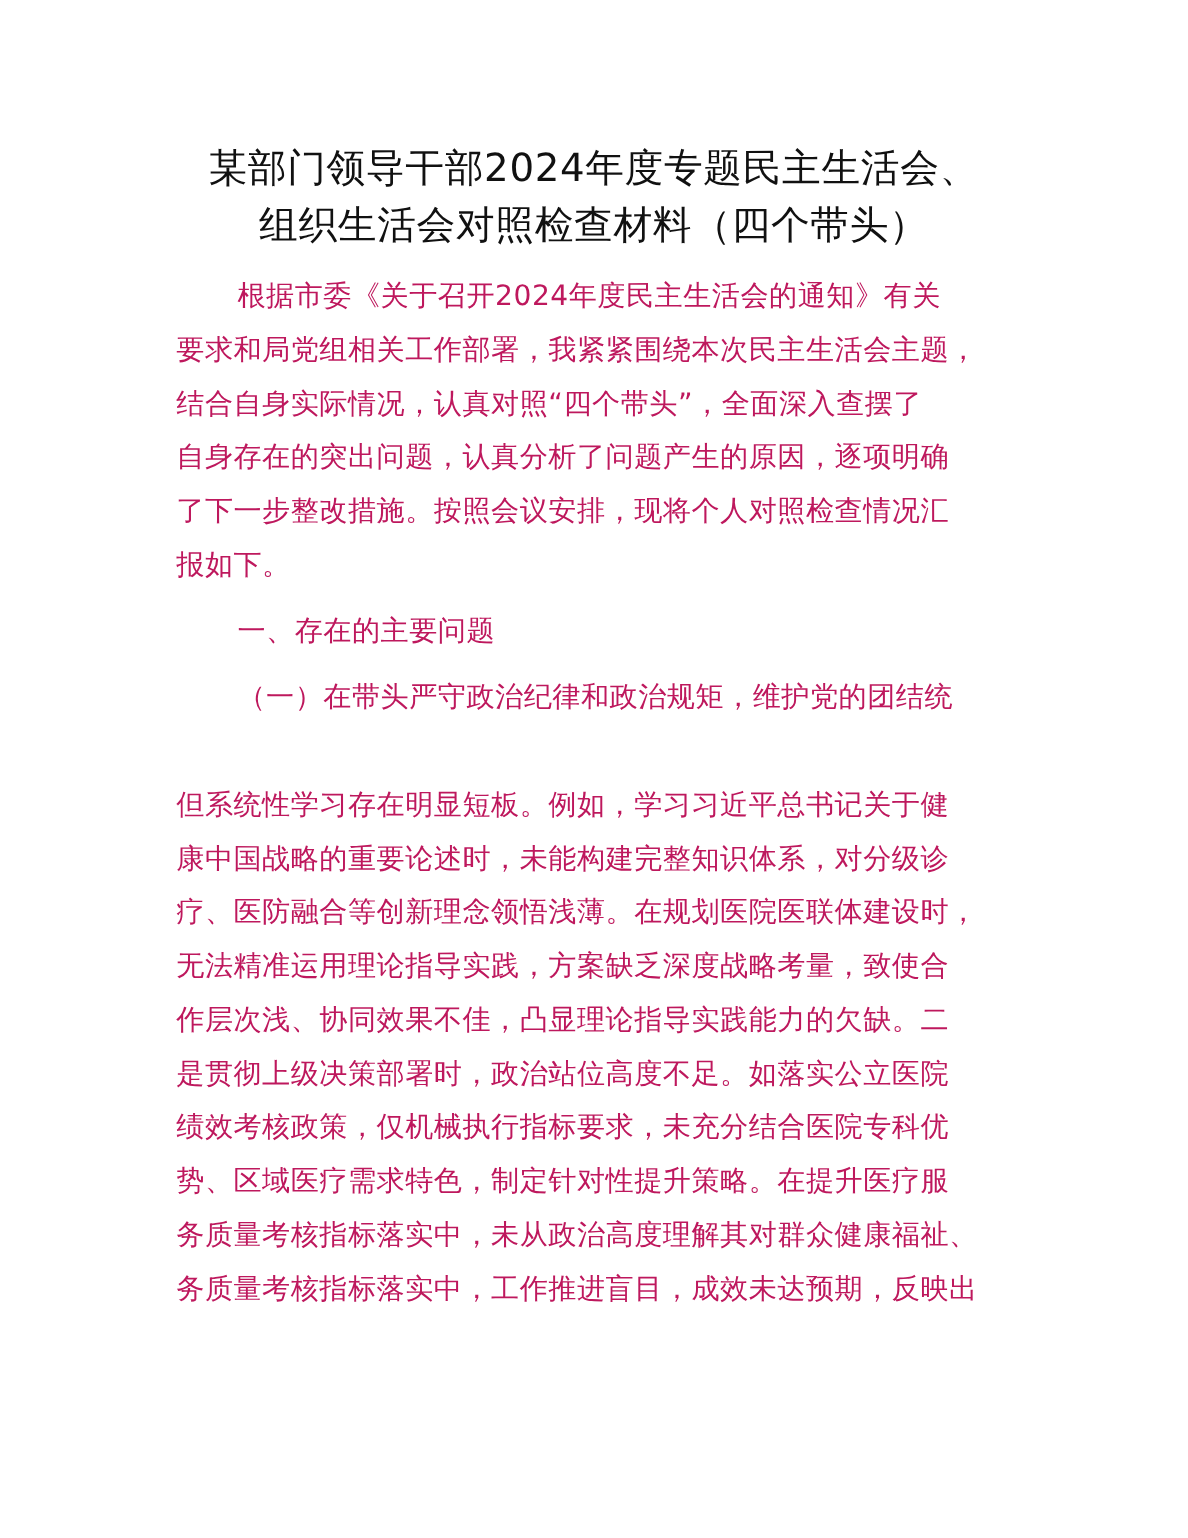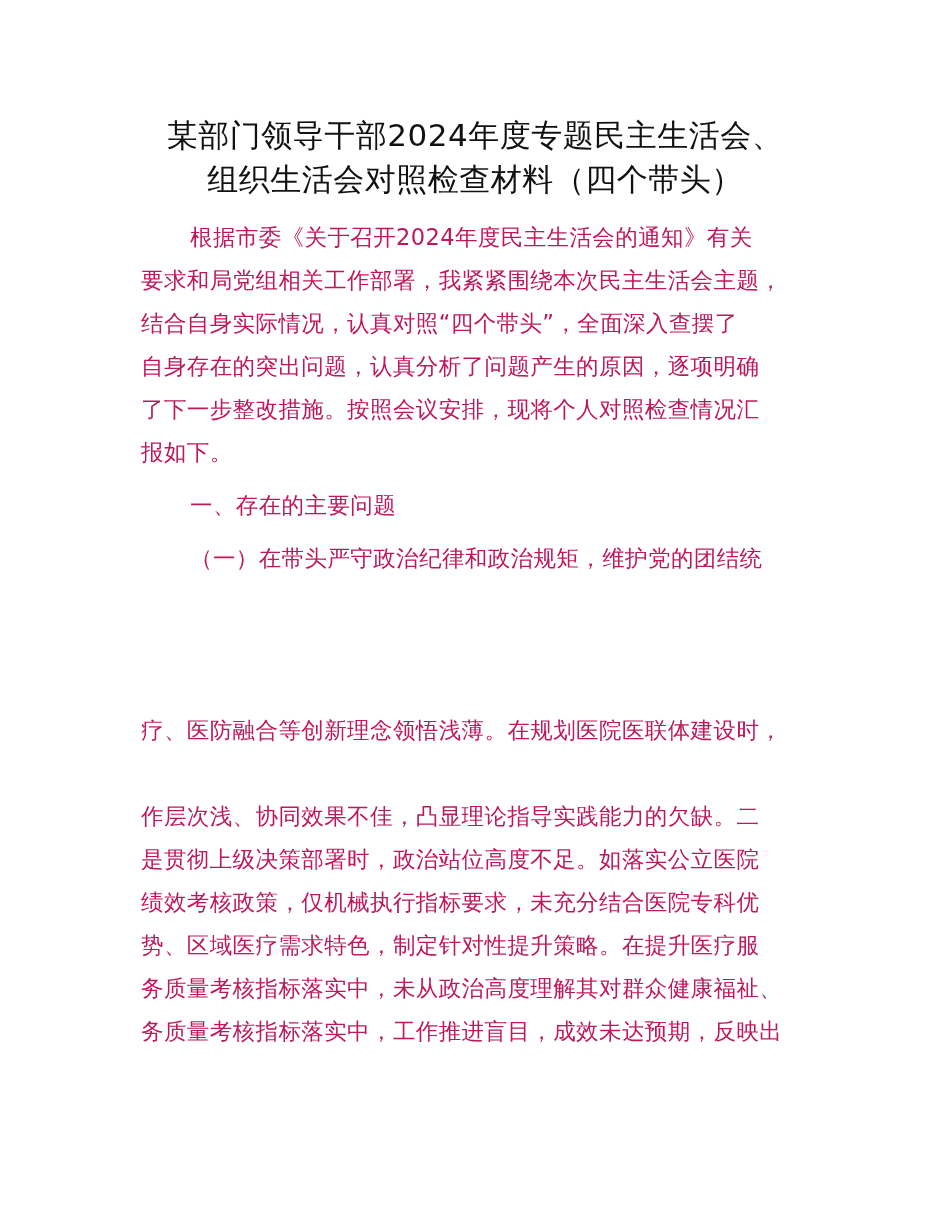--- a/index.html
+++ b/index.html
@@ -57,20 +57,23 @@
   <div class="line indent" style="top:222px">根据市委《关于召开2024年度民主生活会的通知》有关</div>
   <div class="line" style="top:265px">要求和局党组相关工作部署，我紧紧围绕本次民主生活会主题，</div>
   <div class="line" style="top:308px">结合自身实际情况，认真对照“四个带头”，全面深入查摆了</div>
   <div class="line" style="top:351px">自身存在的突出问题，认真分析了问题产生的原因，逐项明确</div>
   <div class="line" style="top:394px">了下一步整改措施。按照会议安排，现将个人对照检查情况汇</div>
   <div class="line" style="top:437px">报如下。</div>
 
   <div class="line indent" style="top:490px">一、存在的主要问题</div>
 
   <div class="line indent" style="top:543px">（一）在带头严守政治纪律和政治规矩，维护党的团结统</div>
+  <div class="line" style="top:629px">但系统性学习存在明显短板。例如，学习习近平总书记关于健</div>
+  <div class="line" style="top:672px">康中国战略的重要论述时，未能构建完整知识体系，对分级诊</div>
   <div class="line" style="top:715px">疗、医防融合等创新理念领悟浅薄。在规划医院医联体建设时，</div>
+  <div class="line" style="top:758px">无法精准运用理论指导实践，方案缺乏深度战略考量，致使合</div>
   <div class="line" style="top:801px">作层次浅、协同效果不佳，凸显理论指导实践能力的欠缺。二</div>
   <div class="line" style="top:844px">是贯彻上级决策部署时，政治站位高度不足。如落实公立医院</div>
   <div class="line" style="top:887px">绩效考核政策，仅机械执行指标要求，未充分结合医院专科优</div>
   <div class="line" style="top:930px">势、区域医疗需求特色，制定针对性提升策略。在提升医疗服</div>
   <div class="line" style="top:973px">务质量考核指标落实中，未从政治高度理解其对群众健康福祉、</div>
   <div class="line" style="top:1016px">务质量考核指标落实中，工作推进盲目，成效未达预期，反映出</div>
 </div>
 
 </body></html>

